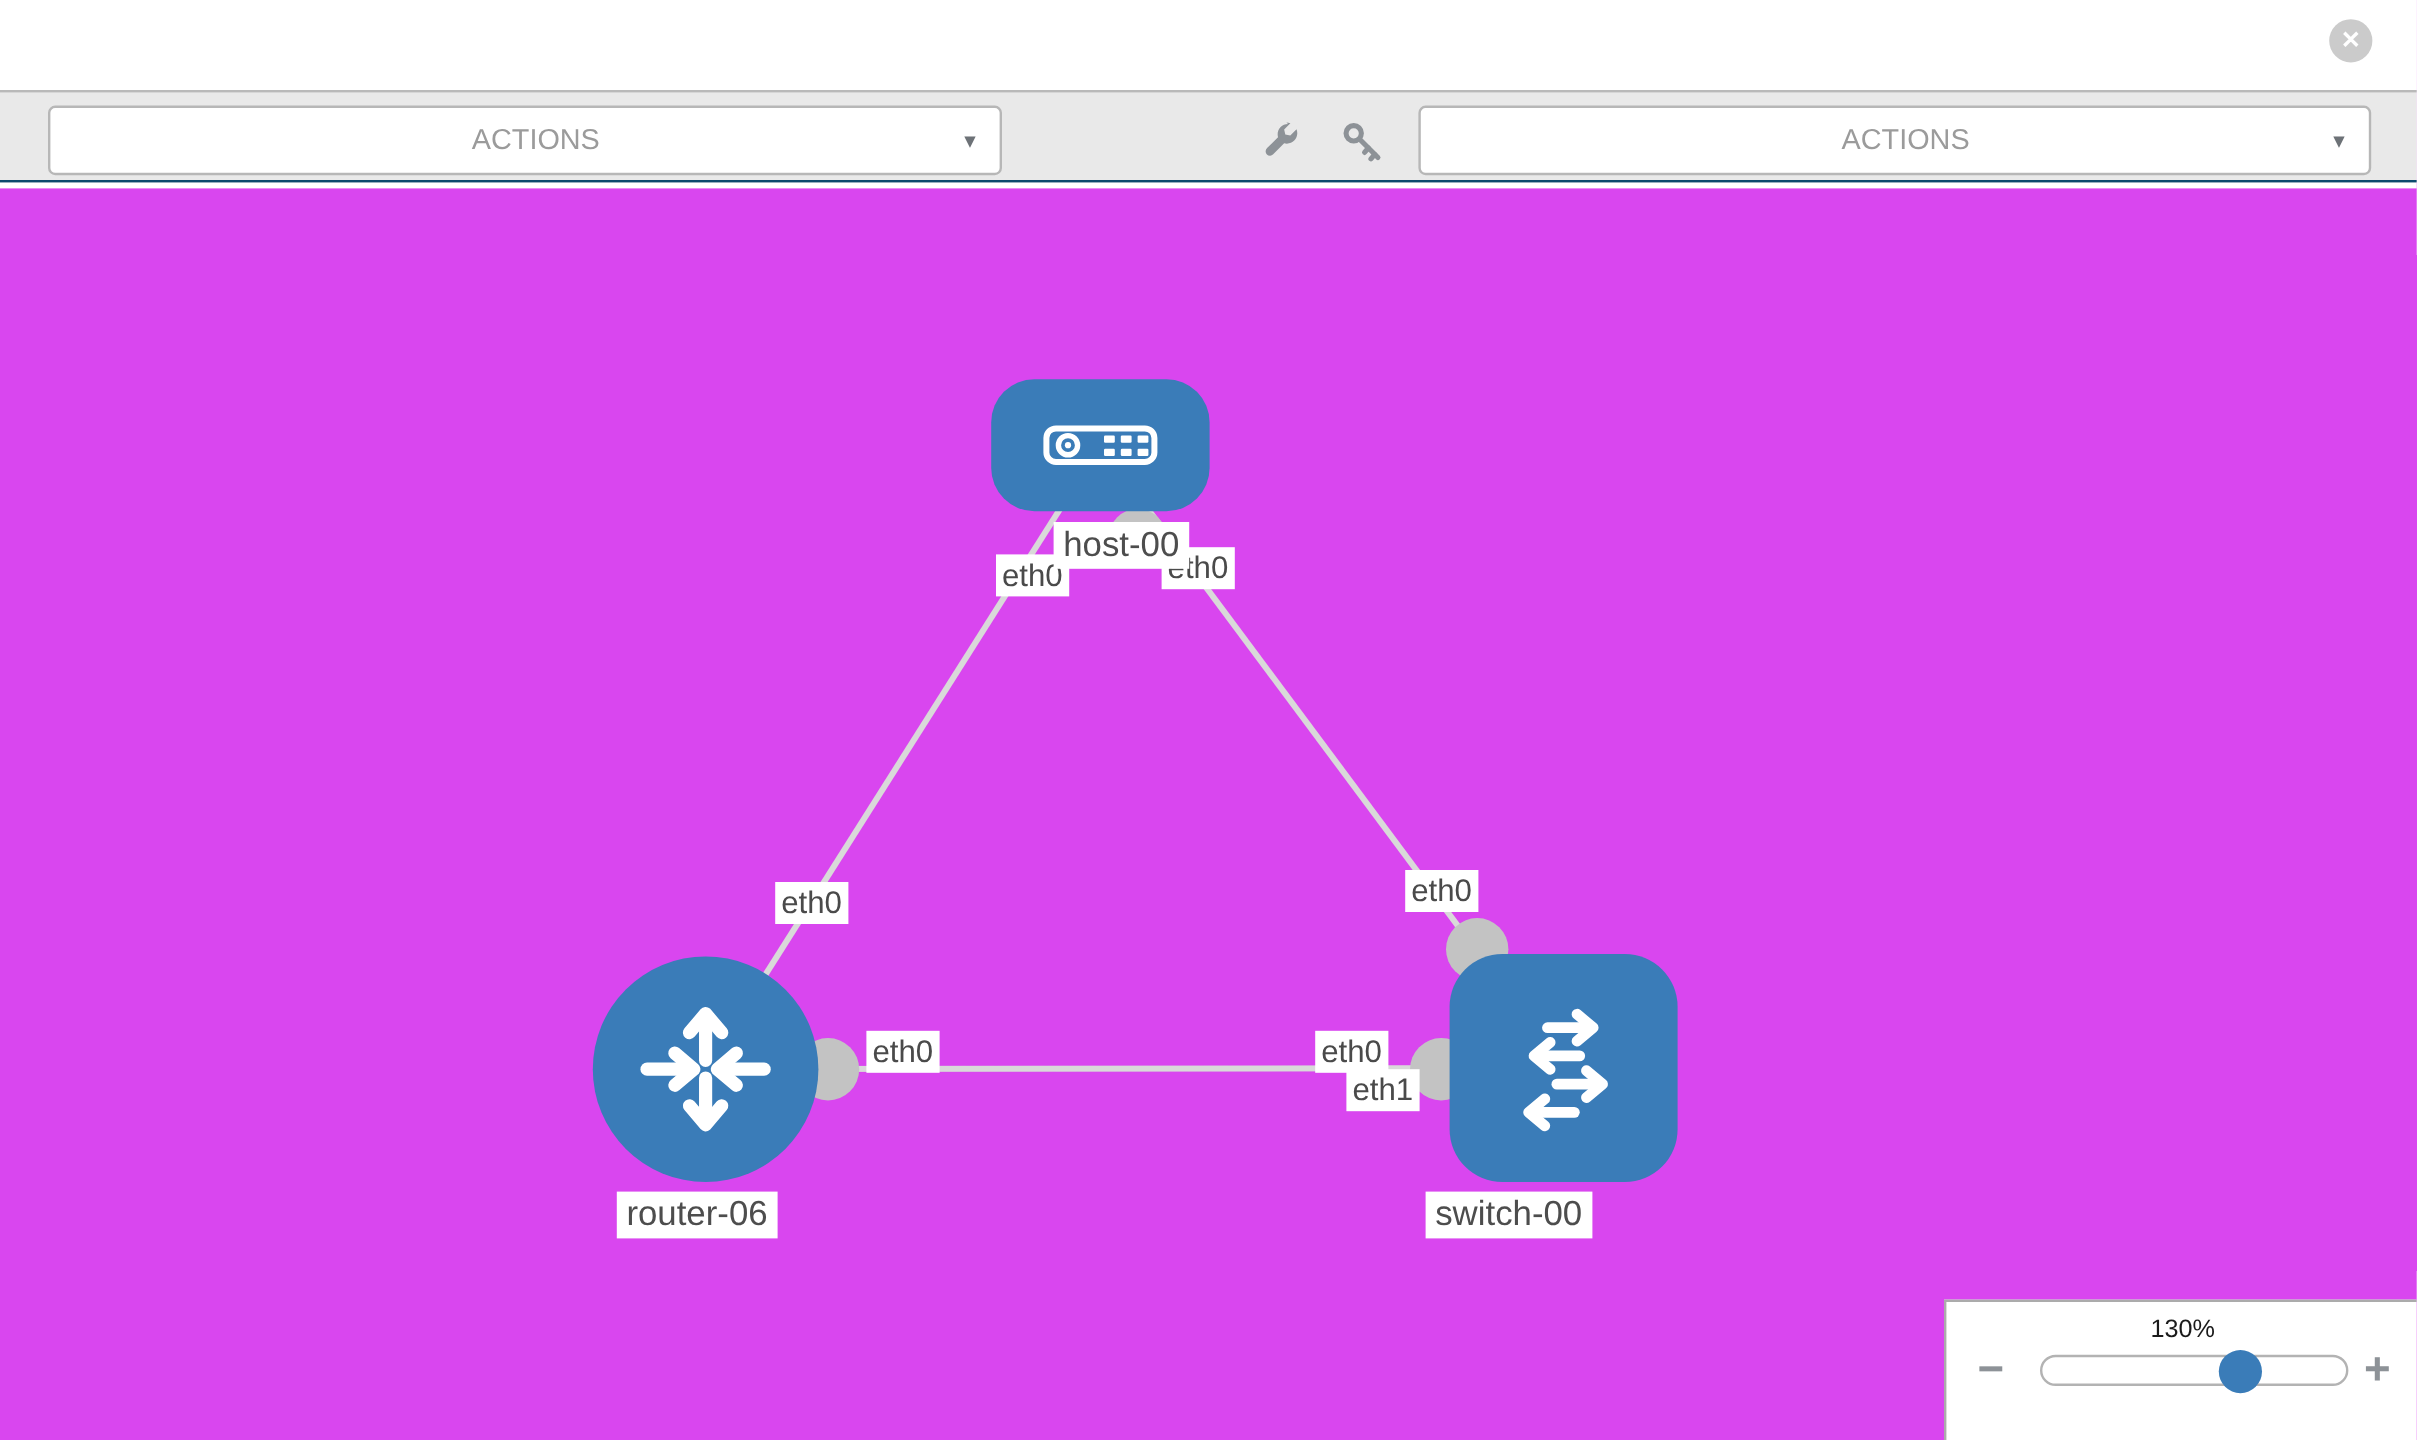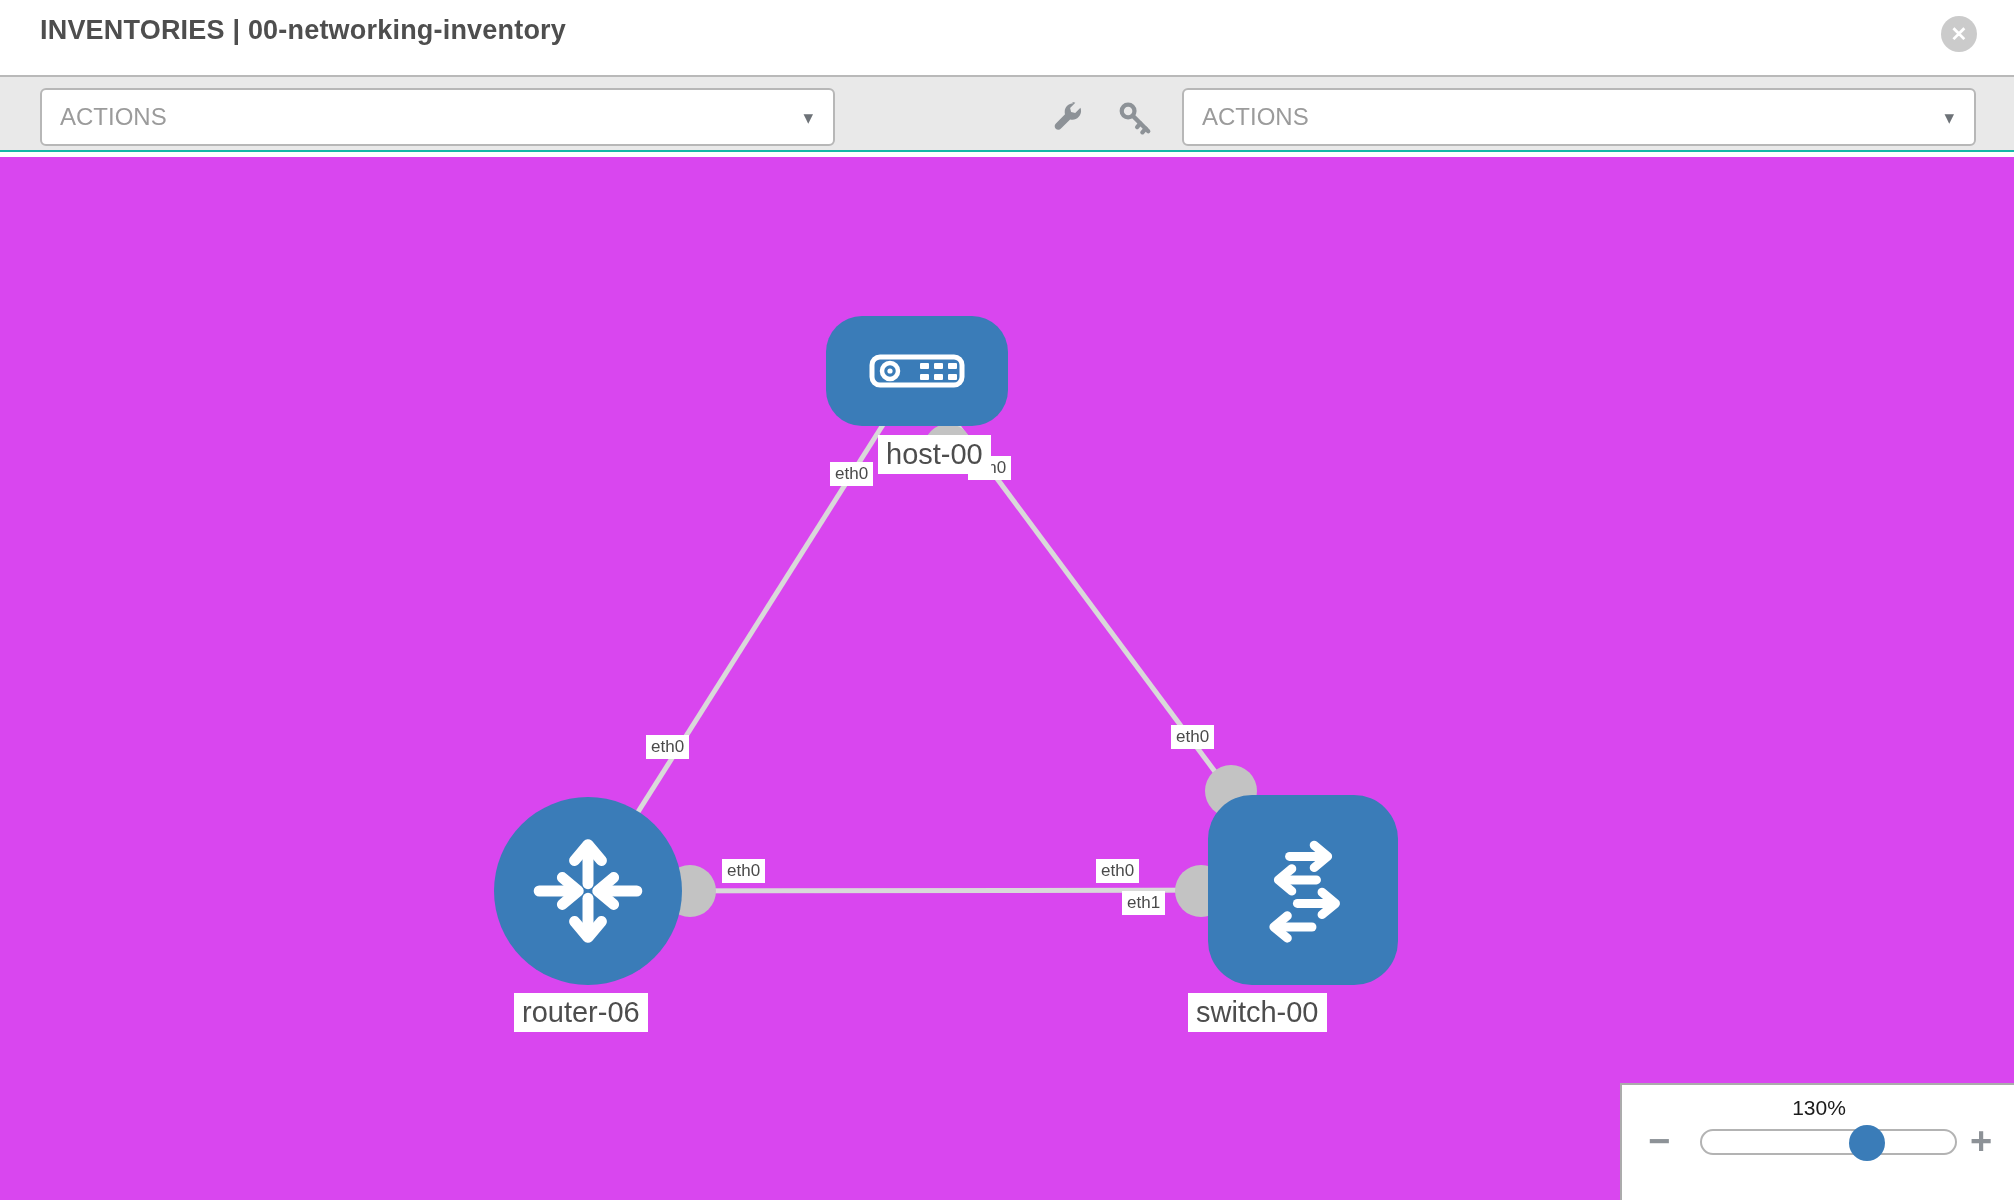--- a/index.html
+++ b/index.html
@@ -10,21 +10,21 @@
   }
 
   
   .header{position:absolute;top:0;left:0;width:2014px;height:75px;background:#fff;}
   .page-title{position:absolute;left:40px;top:15px;font-size:27px;font-weight:bold;color:#4e4e4e;letter-spacing:.2px;}
   .close-btn{position:absolute;left:1941px;top:16px;width:36px;height:36px;border-radius:50%;
     background:#cbcbcb;color:#fff;font-size:20px;font-weight:bold;text-align:center;line-height:36px;cursor:pointer;}
 
   
   .toolbar{position:absolute;top:75px;left:0;width:2014px;height:77px;background:#e9e9e9;
-    border-top:2px solid #b9b9b9;border-bottom:2px solid #14b8a6;box-sizing:border-box;}
+    border-top:2px solid #b9b9b9;border-bottom:2px solid #0c4a6e;box-sizing:border-box;text-align:center;}
   .selectbox{position:absolute;top:11px;height:58px;background:#fff;border:2px solid #b7b7b7;border-radius:6px;
     box-sizing:border-box;font-size:24px;color:#9b9b9b;line-height:54px;padding-left:18px;cursor:pointer;}
   .selectbox .caret{position:absolute;right:20px;top:1px;color:#6d7277;font-size:19px;line-height:54px;}
   #actions-select{left:40px;width:795px;}
   #search-select{left:1182px;width:794px;}
   .tool-icon{position:absolute;top:24px;width:34px;height:34px;cursor:pointer;}
   #wrench-icon{left:1051px;}
   #key-icon{left:1118px;}
 
   
@@ -34,21 +34,21 @@
   .node{position:absolute;background:#3a7cb8;display:flex;align-items:center;justify-content:center;cursor:pointer;z-index:3;}
   #host-node{left:826px;top:159px;width:182px;height:110px;border-radius:36px;}
   #router-node{left:494px;top:640px;width:188px;height:188px;border-radius:50%;}
   #switch-node{left:1208px;top:638px;width:190px;height:190px;border-radius:44px;}
 
   .node-label{position:absolute;background:#fff;color:#4d4d4d;font-size:29px;padding:3px 8px;white-space:nowrap;z-index:5;}
   #host-label{left:878px;top:278px;}
   #router-label{left:514px;top:836px;}
   #switch-label{left:1156px;top:836px;margin-left:32px;}
 
-  .eth-label{position:absolute;background:#fff;color:#4a4a4a;font-size:17px;padding:2px 5px;white-space:nowrap;z-index:4;}
+  .eth-label{position:absolute;background:#fff;color:#4a4a4a;font-size:26px;padding:2px 5px;white-space:nowrap;z-index:4;}
   #eth-host-left{left:830px;top:305px;}
   #eth-host-right{left:968px;top:299px;}
   #eth-router-top{left:646px;top:578px;}
   #eth-switch-top{left:1171px;top:568px;}
   #eth-rs-left{left:722px;top:702px;}
   #eth-rs-right-a{left:1096px;top:702px;z-index:4;}
   #eth-rs-right-b{left:1122px;top:702px;z-index:5;margin-top:32px;}
 
   
   .zoom-panel{position:absolute;left:1620px;top:926px;width:420px;height:140px;background:#fff;
@@ -58,21 +58,20 @@
   .zoom-minus{left:26px;}
   .zoom-plus{left:348px;}
   .zoom-track{position:absolute;left:78px;top:44px;width:257px;height:26px;background:#fff;
     border:2px solid #b3b3b3;border-radius:14px;box-sizing:border-box;cursor:pointer;}
   .zoom-handle{position:absolute;left:227px;top:40px;width:36px;height:36px;border-radius:50%;background:#3a7cb8;cursor:pointer;}
 </style>
 </head>
 <body>
 
 <div class="header">
-  <div class="page-title">INVENTORIES | 00-networking-inventory</div>
   <div class="close-btn">✕</div>
 </div>
 
 <div class="toolbar">
   <div class="selectbox" id="actions-select">
     <span>ACTIONS</span>
     <span class="caret">▾</span>
   </div>
 
   <svg class="tool-icon" id="wrench-icon" viewBox="0 0 32 32">

